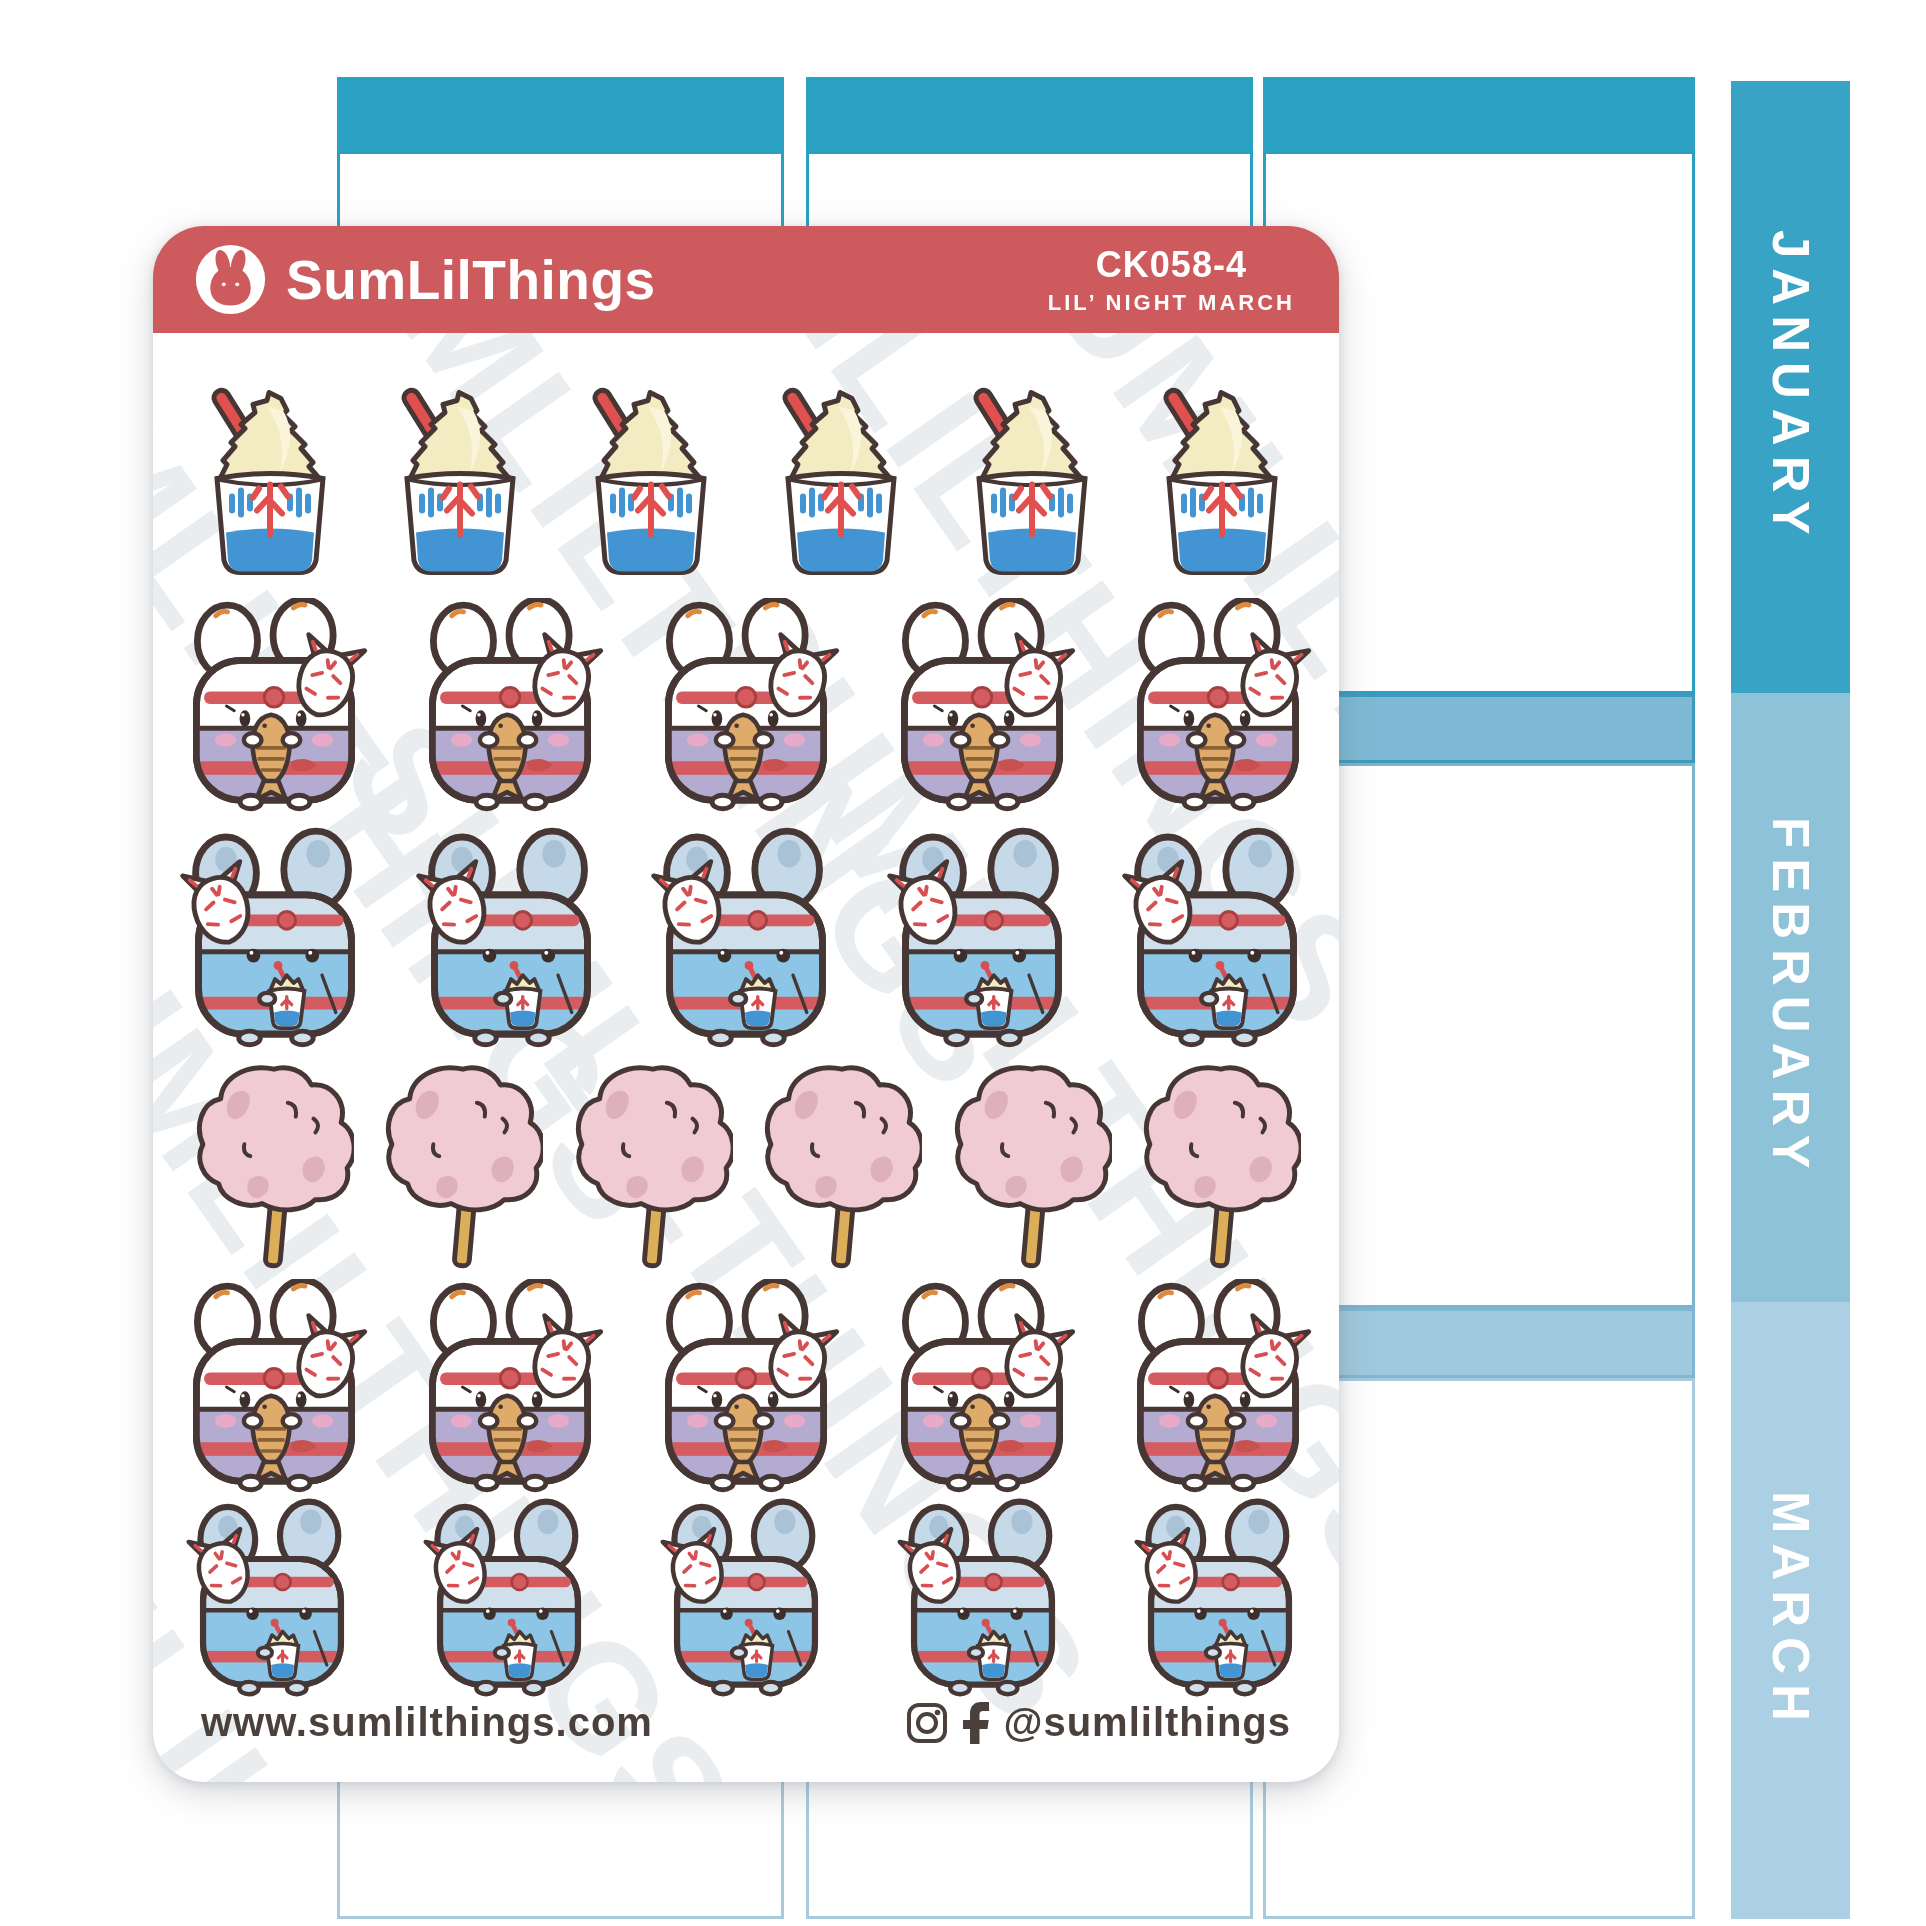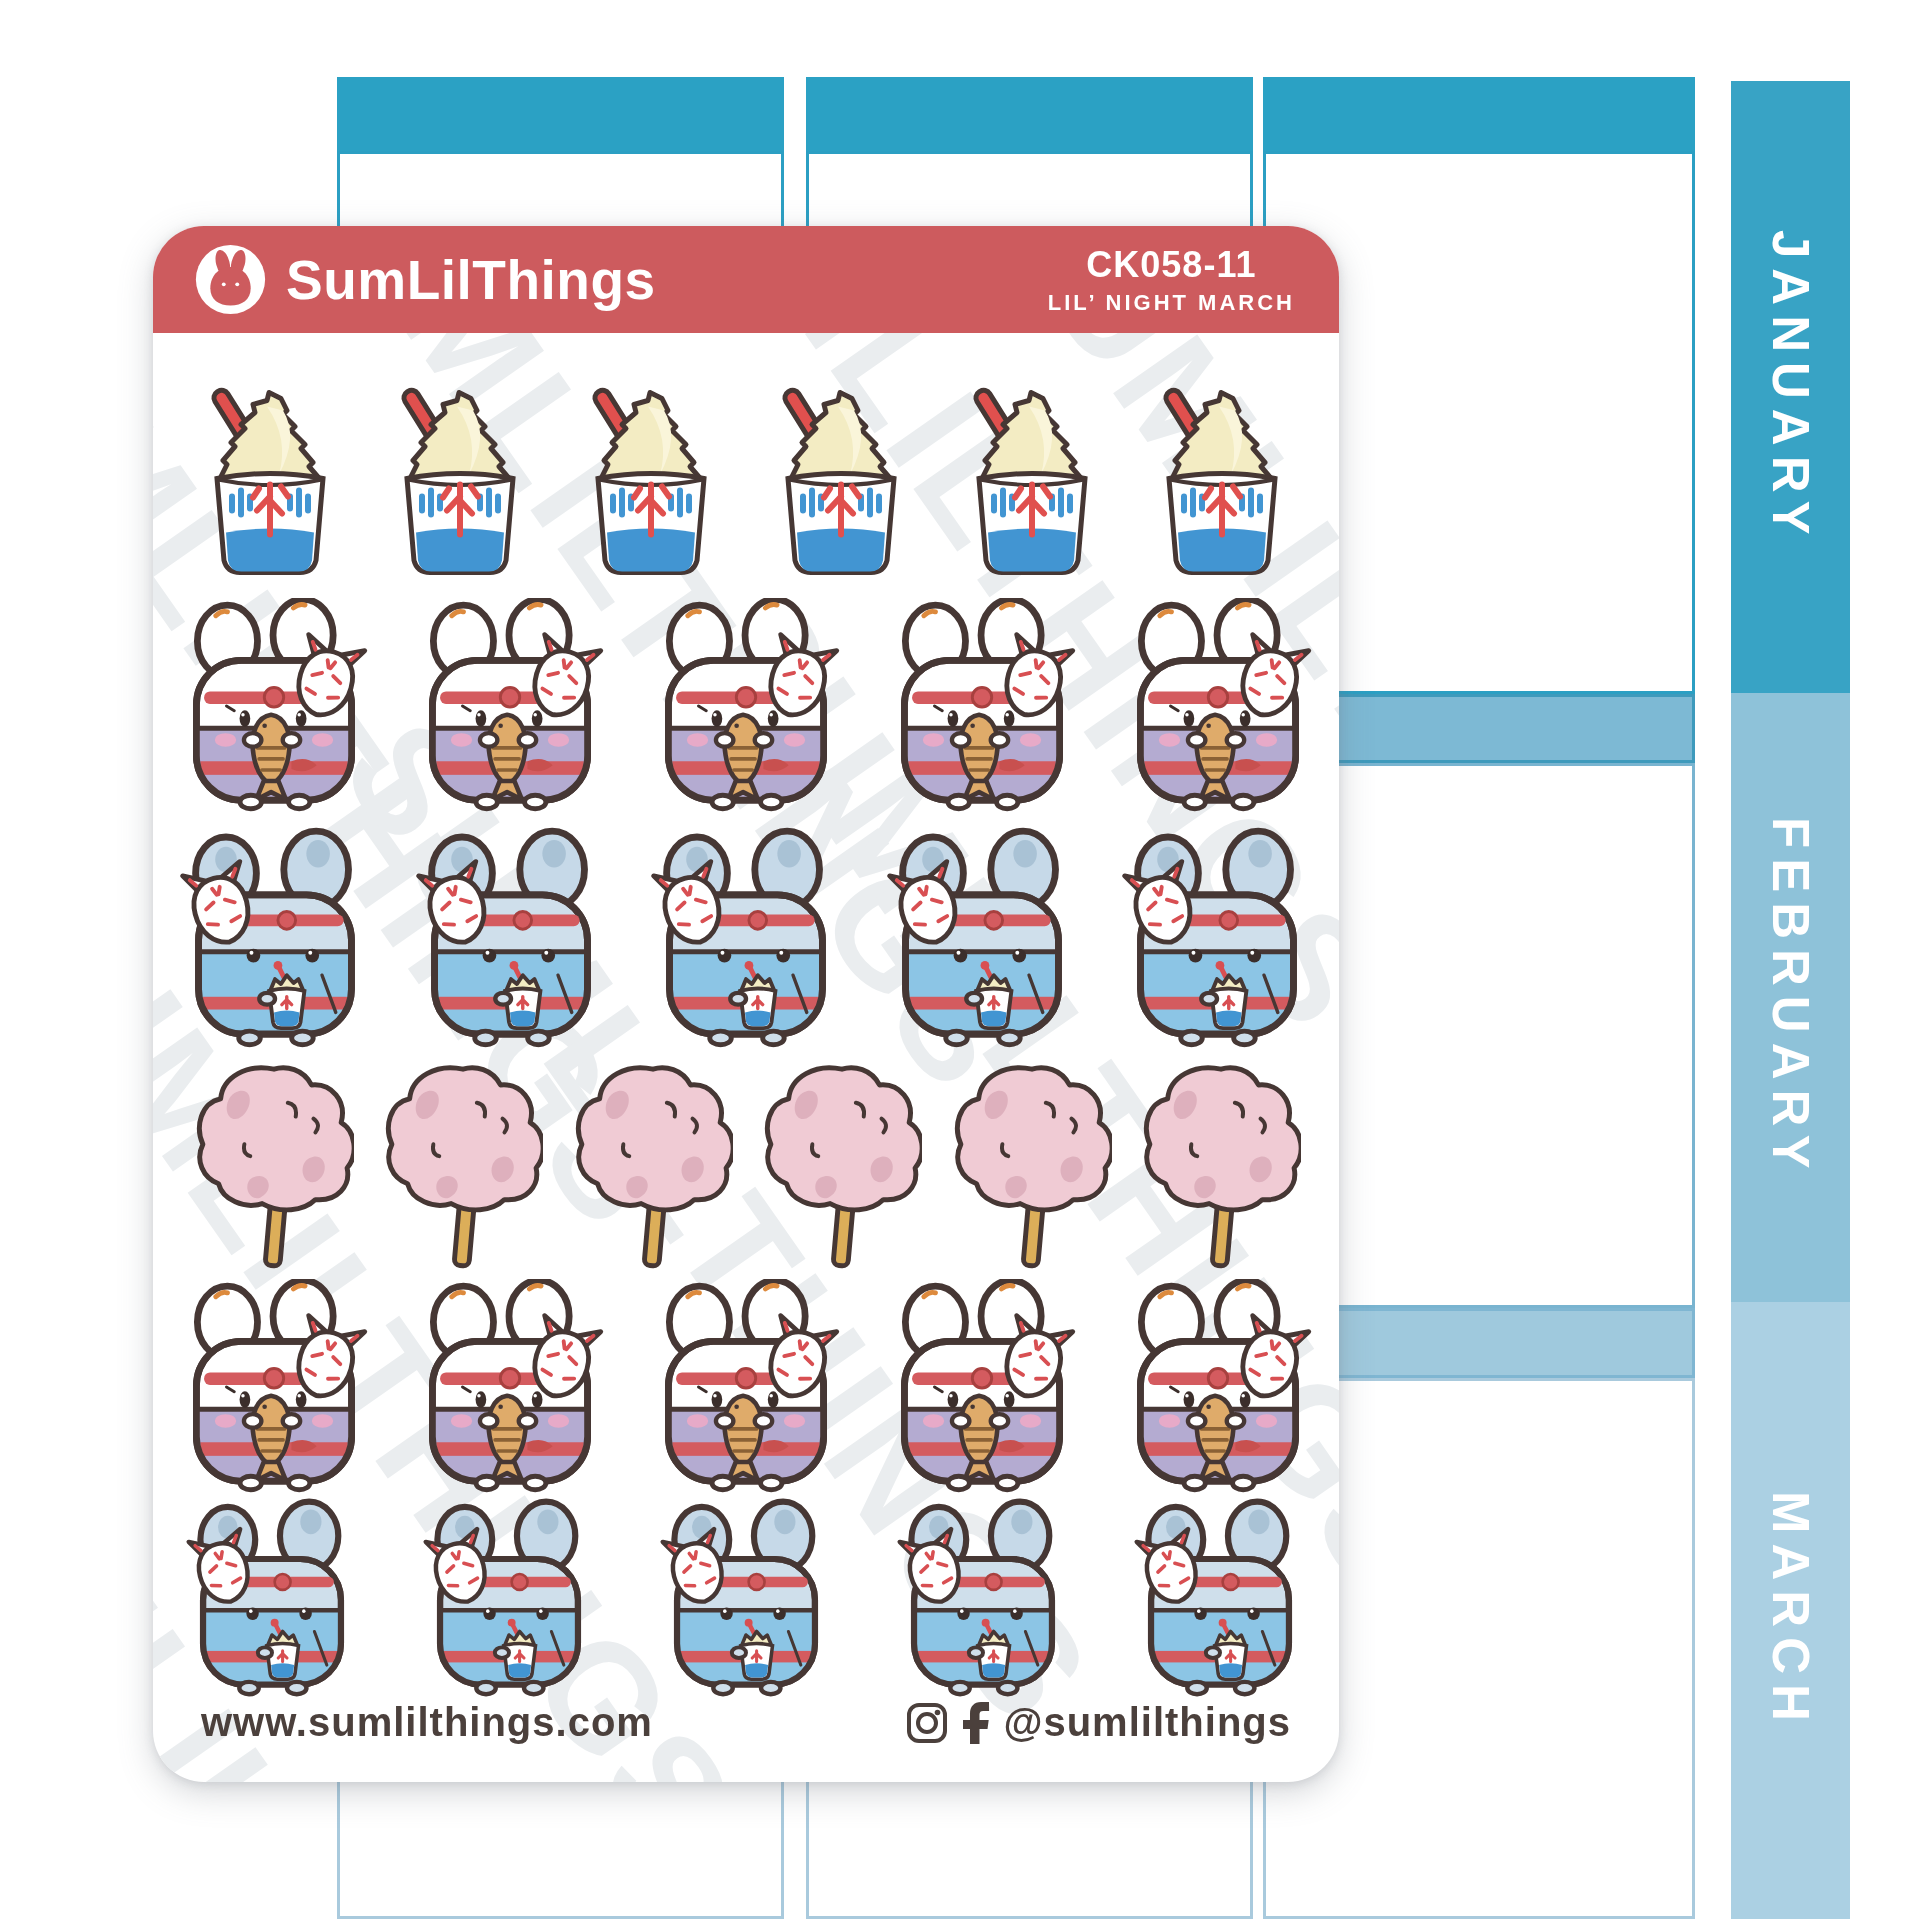--- a/index.html
+++ b/index.html
@@ -94,21 +94,21 @@
           <circle cx="39" cy="39" r="36" fill="#ffffff"></circle>
           <ellipse cx="31" cy="22" rx="7" ry="14" fill="#cd5b5e" transform="rotate(-14 31 22)"></ellipse>
           <ellipse cx="47" cy="22" rx="7" ry="14" fill="#cd5b5e" transform="rotate(14 47 22)"></ellipse>
           <path d="M39 26 C52 26 60 36 60 48 C60 60 51 66 39 66 C27 66 18 60 18 48 C18 36 26 26 39 26 Z" fill="#cd5b5e"></path>
           <circle cx="32" cy="44" r="2" fill="#ffffff"></circle>
           <circle cx="46" cy="44" r="2" fill="#ffffff"></circle>
         </svg>
         <div class="brand-name">SumLilThings</div>
       </div>
       <div class="sku-block">
-        <div class="sku">CK058-11</div>
+        <div class="sku">CK058-4</div>
         <div class="coll">LIL’ NIGHT MARCH</div>
       </div>
     </div>
 
     <div id="rows">
         <div class="row r1">
           <svg class="stk s-ice" viewBox="0 0 152 205" width="150" height="203">
             <use href="#sym-shaved-ice" width="100%" height="100%"></use>
           </svg>
           <svg class="stk s-ice" viewBox="0 0 152 205" width="150" height="203">

